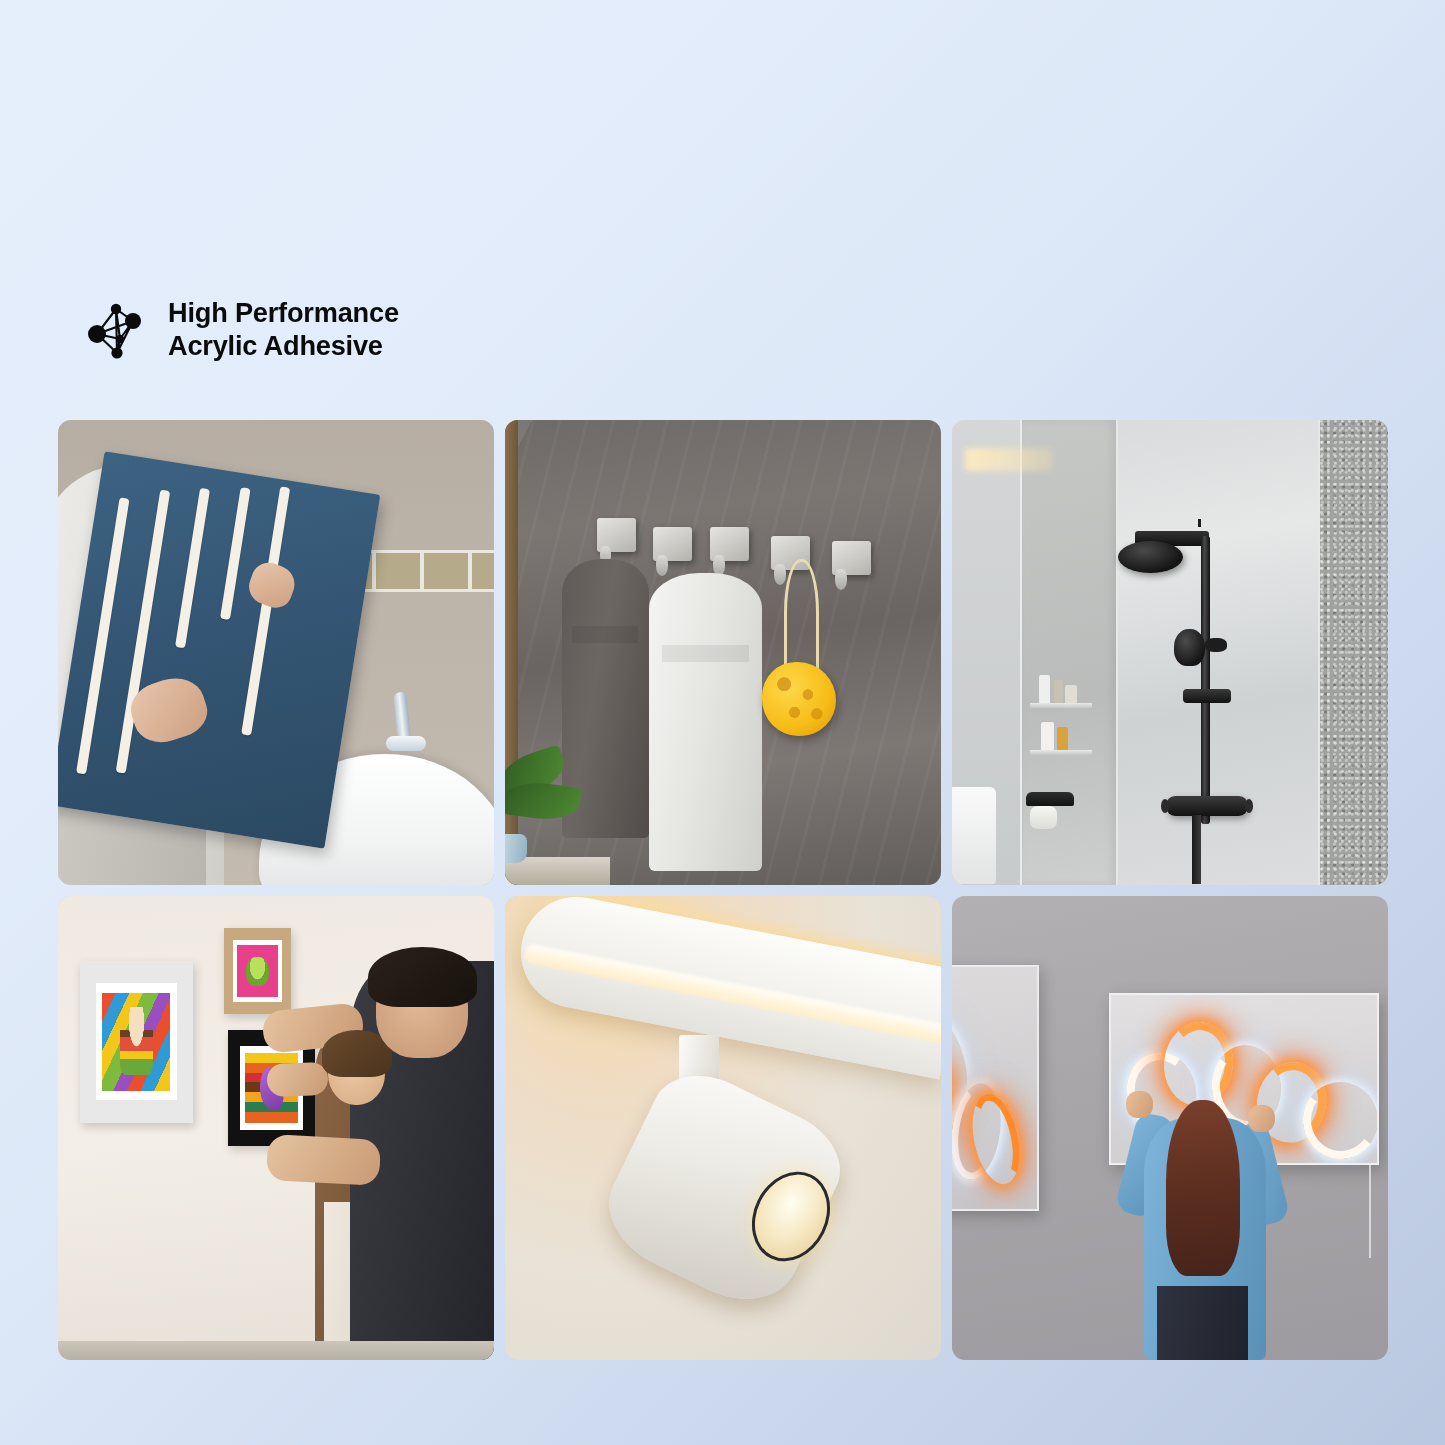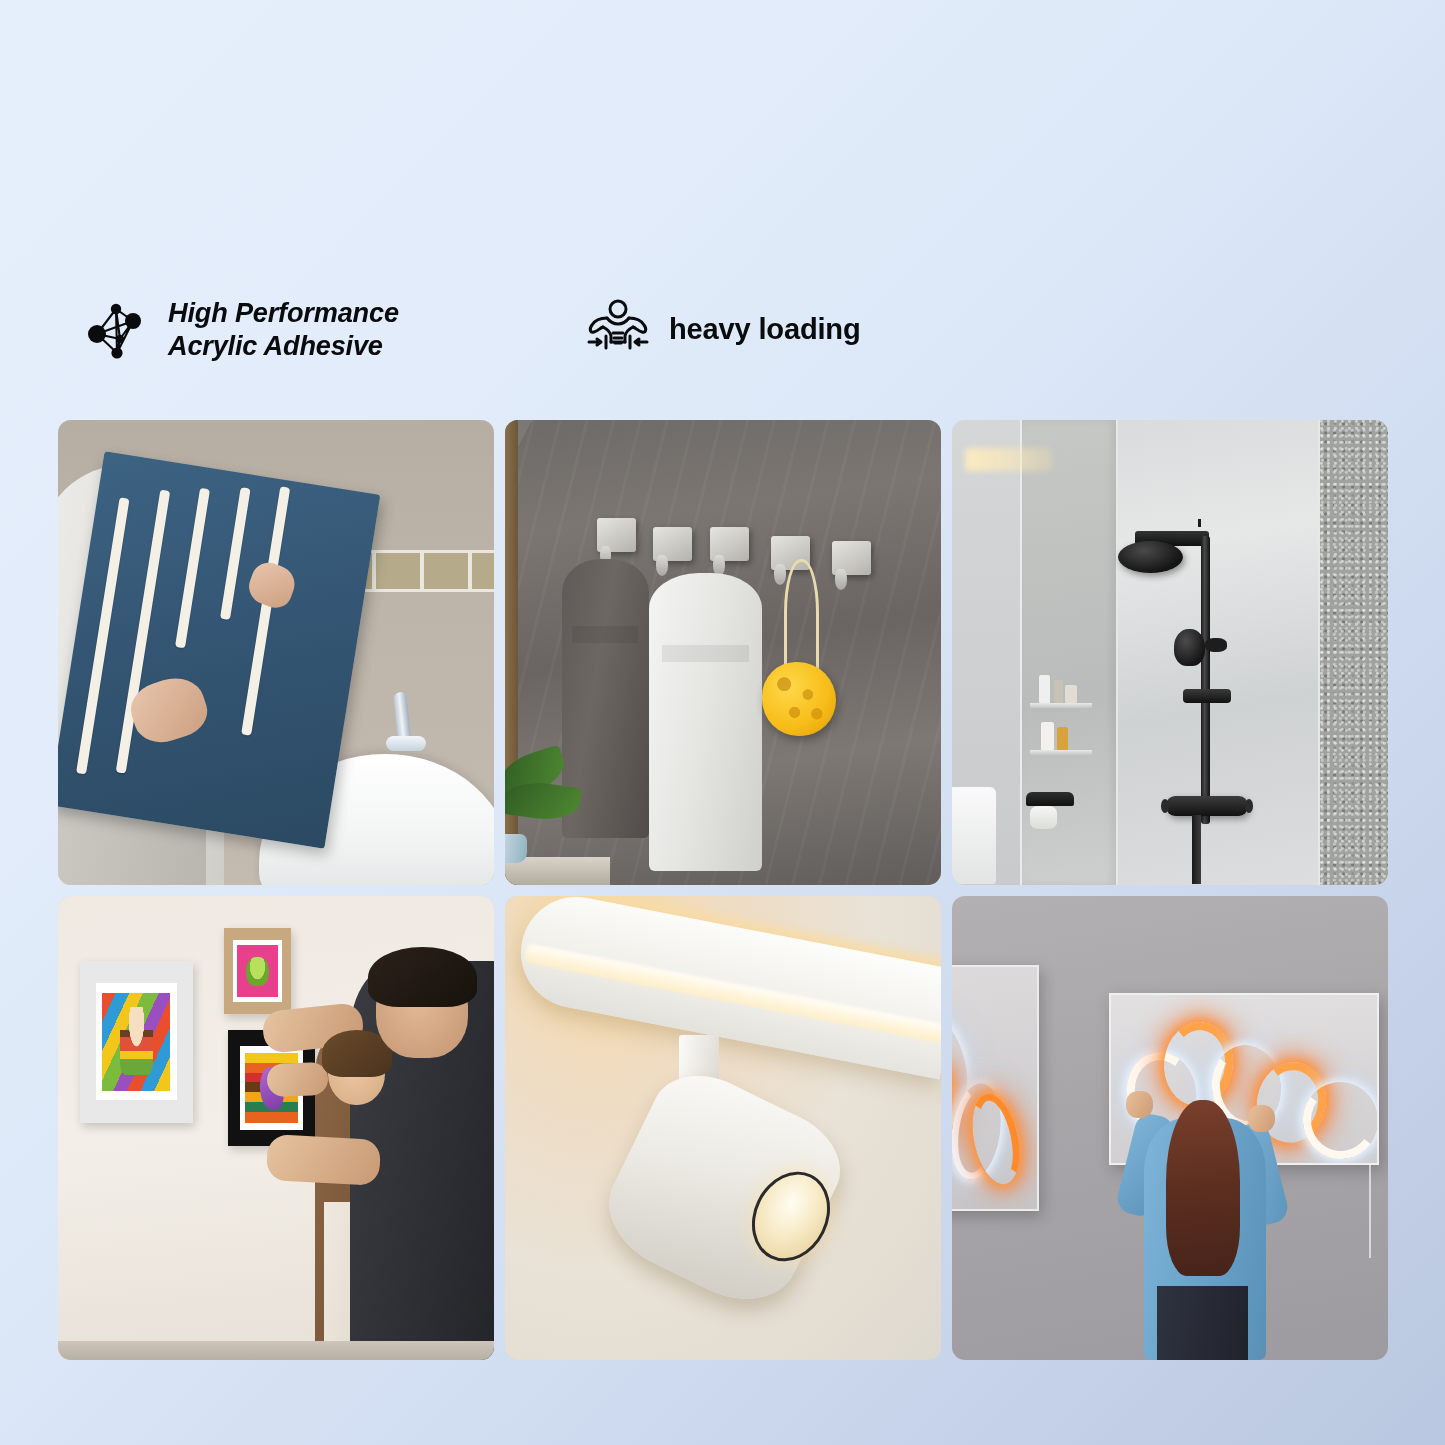--- a/index.html
+++ b/index.html
@@ -25,21 +25,21 @@
     margin-top: 22px; font-size: 32.5px; color: #1b1d21;
     letter-spacing: -0.2px; transform: scaleX(0.96); transform-origin: center;
   }
 
   
   .features {
     position: absolute; top: 296px; left: 58px; width: 1330px;
     display: flex; align-items: center;
   }
   .feature { display: flex; align-items: center; }
-  .feature.f1 { width: 470px; padding-left: 28px; font-style: italic; }
+  .feature.f1 { width: 470px; padding-left: 28px; }
   .feature.f2 { width: 430px; padding-left: 55px; }
   .feature.f3 { width: 430px; padding-left: 8px; }
   .f-icon { flex: 0 0 auto; margin-right: 16px; display: block; }
   .f-label {
     font-size: 28px; font-weight: bold; color: #0a0b0d;
     line-height: 1.19; letter-spacing: -0.2px;
     transform: scaleX(0.97); transform-origin: left center;
     white-space: pre-line;
   }
   .feature.f2 .f-label, .feature.f3 .f-label { font-size: 30px; }
@@ -332,37 +332,20 @@
         <circle cx="11" cy="35" r="9" fill="#0a0b0d"></circle>
         <circle cx="30" cy="10" r="5.2" fill="#0a0b0d"></circle>
         <circle cx="47" cy="22" r="8" fill="#0a0b0d"></circle>
         <circle cx="34" cy="40" r="4.2" fill="#0a0b0d"></circle>
         <circle cx="31" cy="54" r="5.6" fill="#0a0b0d"></circle>
       </svg>
       <div class="f-label">High Performance
 Acrylic Adhesive</div>
     </div>
 
-    <div class="feature f2">
-      <svg class="f-icon" width="70" height="62" viewBox="0 0 70 62">
-        <g stroke="#0a0b0d" stroke-width="3" fill="none" stroke-linecap="round" stroke-linejoin="round">
-          <circle cx="35" cy="11" r="8"></circle>
-          <path d="M24,20 C18,20 12,22 9,27 C6,31 7,35 11,34 C15,33 17,30 20,29"></path>
-          <path d="M46,20 C52,20 58,22 61,27 C64,31 63,35 59,34 C55,33 53,30 50,29"></path>
-          <path d="M24,20 C27,24 30,26 35,26 C40,26 43,24 46,20"></path>
-          <path d="M20,29 C24,31 27,33 28,38 L28,44 M50,29 C46,31 43,33 42,38 L42,44"></path>
-          <path d="M28,44 L42,44"></path>
-          <path d="M30,35 L40,35 M31,40 L39,40 M32,45 L38,45"></path>
-          <path d="M6,44 L18,44 M18,44 L14,41 M18,44 L14,47"></path>
-          <path d="M64,44 L52,44 M52,44 L56,41 M52,44 L56,47"></path>
-          <path d="M23,38 L23,50 M47,38 L47,50"></path>
-        </g>
-      </svg>
-      <div class="f-label">heavy loading</div>
-    </div>
 
   </div>
 
   <div class="grid">
 
     <div class="cell">
       <div class="bath-wall"></div>
       <div class="tile-band"></div>
       <div class="sink"></div>
       <div class="faucet"></div>

